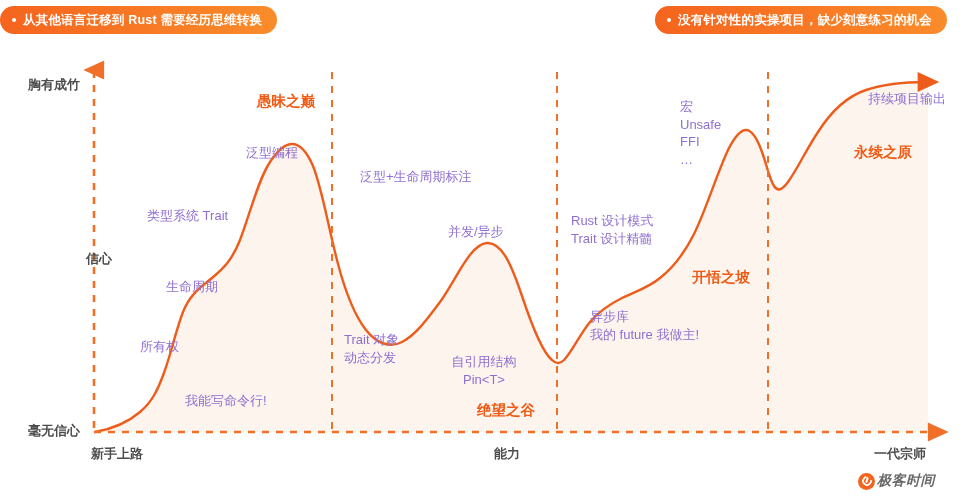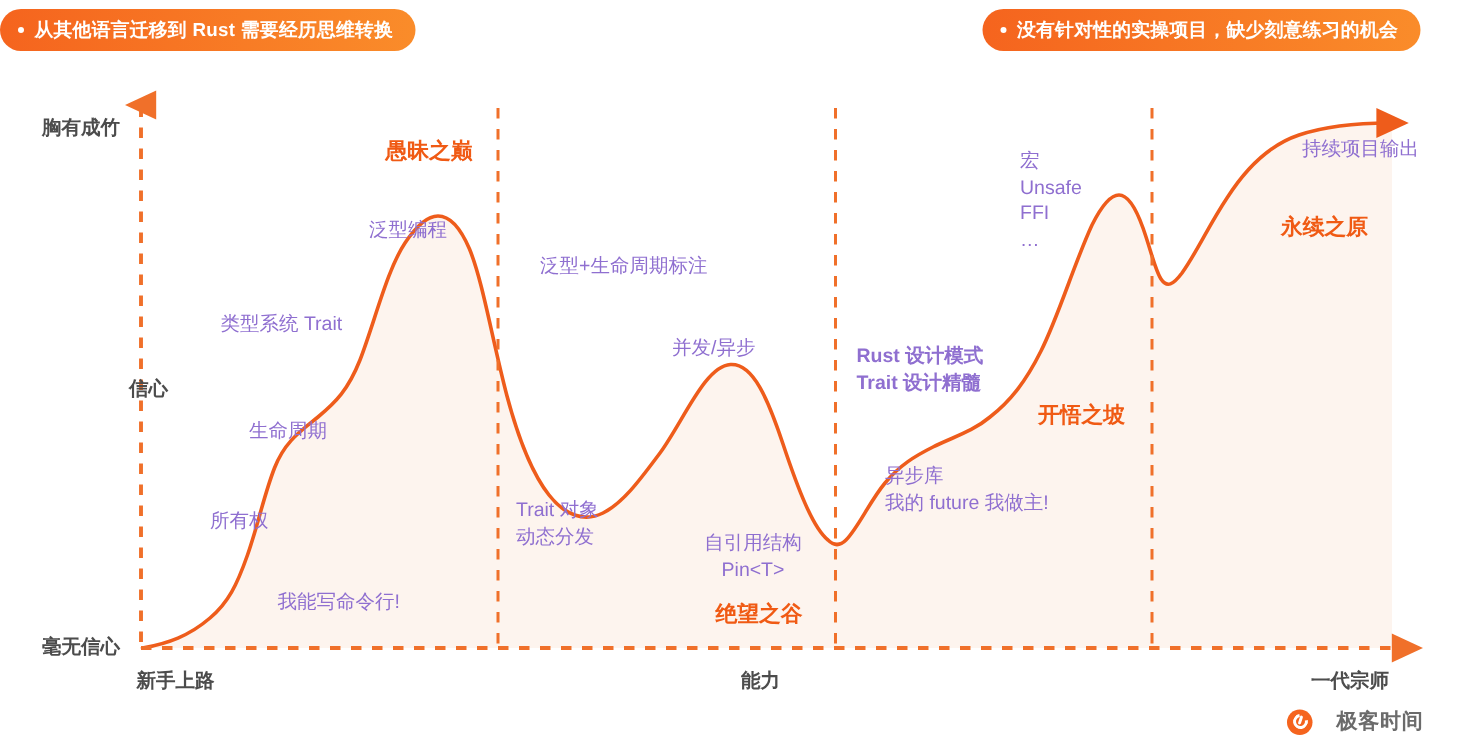--- a/index.html
+++ b/index.html
@@ -46,21 +46,21 @@
   .lbl{position:absolute;white-space:pre;line-height:1.35;}
   .axis-lbl{color:#4c4c4c;font-size:13px;font-weight:bold;}
   .topic{color:#8f6fd0;font-size:13px;}
   .stage-name{color:#f05a14;font-size:14.5px;font-weight:bold;}
   .t-right{text-align:right;}
   .t-center{text-align:center;}
 
   
   .logo{
     position:absolute;left:858px;top:472px;
-    display:flex;align-items:center;gap:16px;
+    display:flex;align-items:center;gap:2px;font-style:italic;
   }
   .logo-mark{
     width:17px;height:17px;border-radius:50%;
     background:#f5641e;
     position:relative;flex:0 0 auto;
   }
   .logo-mark::before{
     content:"";position:absolute;left:3.5px;top:3.5px;
     width:10px;height:10px;border-radius:50%;
     border:2px solid #ffffff;border-top-color:transparent;
@@ -188,23 +188,23 @@
 
   <div class="lbl topic" style="left:185px;top:352px;">我能写命令行!</div>
   <div class="lbl topic" style="left:140px;top:298px;">所有权</div>
   <div class="lbl topic" style="left:166px;top:238px;">生命周期</div>
   <div class="lbl topic" style="left:147px;top:167px;">类型系统 Trait</div>
   <div class="lbl topic" style="left:246px;top:104px;">泛型编程</div>
   <div class="lbl topic" style="left:360px;top:128px;">泛型+生命周期标注</div>
   <div class="lbl topic" style="left:344px;top:275px;margin-top:16px;">Trait 对象
 动态分发</div>
   <div class="lbl topic" style="left:448px;top:183px;">并发/异步</div>
-  <div class="lbl topic t-center" style="left:447px;top:313px;width:110px;">自引用结构
+  <div class="lbl topic t-center" style="left:429px;top:313px;width:110px;">自引用结构
 Pin&lt;T&gt;</div>
-  <div class="lbl topic" style="left:571px;top:188px;font-weight:bold;">Rust 设计模式
+  <div class="lbl topic" style="left:571px;top:172px;">Rust 设计模式
 Trait 设计精髓</div>
   <div class="lbl topic" style="left:590px;top:268px;">异步库
 我的 future 我做主!</div>
   <div class="lbl topic" style="left:680px;top:58px;">宏
 Unsafe
 FFI
 …</div>
   <div class="lbl topic" style="left:868px;top:50px;">持续项目输出</div>
 </div>
 

